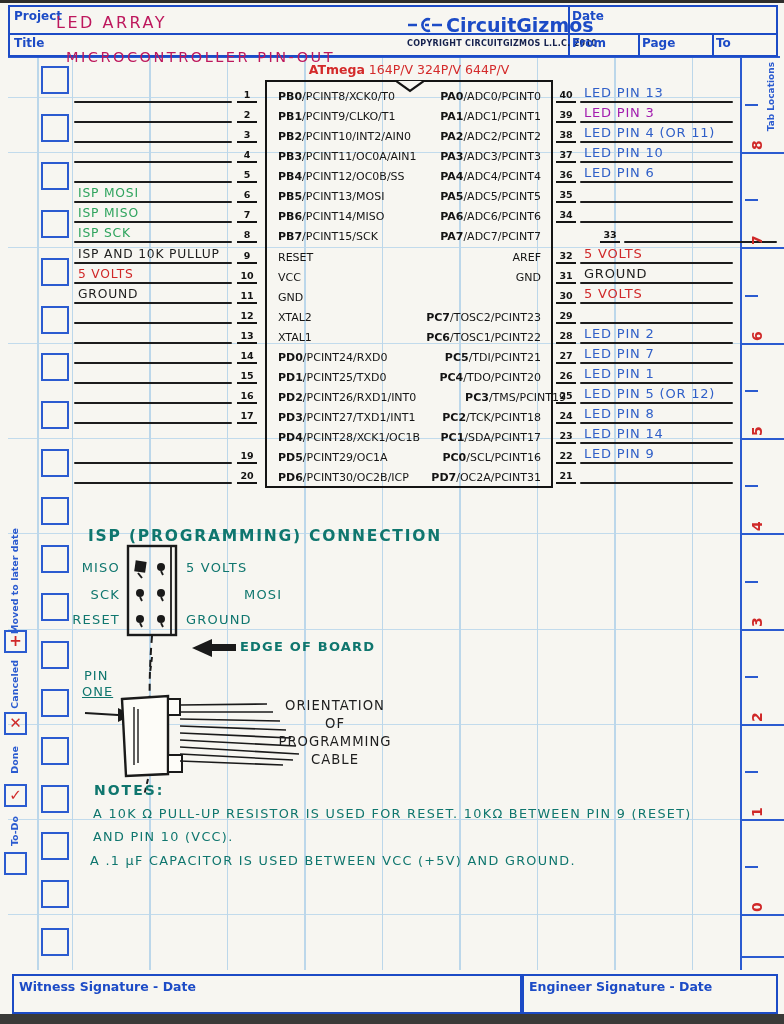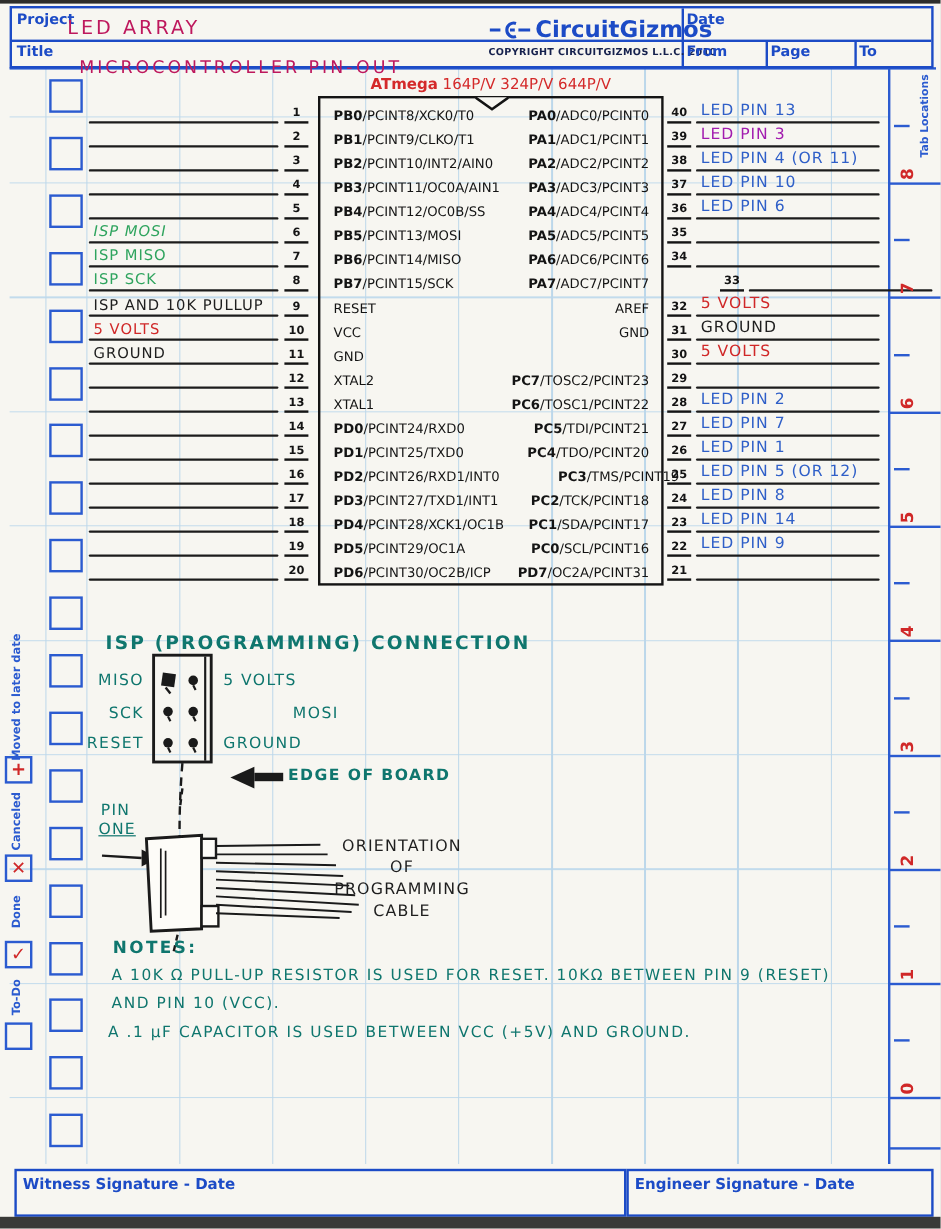--- a/index.html
+++ b/index.html
@@ -245,21 +245,21 @@
       <span class="ann-num">4</span>
       <span class="ann-line"></span>
     </div>
     <div class="ann left" style="top: 165.28px;">
       <span class="ann-num">5</span>
       <span class="ann-line"></span>
     </div>
     <div class="ann left" style="top: 185.35px;">
       <span class="ann-num">6</span>
       <span class="ann-line"></span>
-      <span class="ann-note hand" style="color: rgb(47, 164, 94); font-style: italic;">ISP MOSI</span>
+      <span class="ann-note hand" style="color: rgb(47, 164, 94);">ISP MOSI</span>
     </div>
     <div class="ann left" style="top: 205.42px;">
       <span class="ann-num">7</span>
       <span class="ann-line"></span>
       <span class="ann-note hand" style="color: rgb(47, 164, 94);">ISP MISO</span>
     </div>
     <div class="ann left" style="top: 225.49px;">
       <span class="ann-num">8</span>
       <span class="ann-line"></span>
       <span class="ann-note hand" style="color: rgb(47, 164, 94);">ISP SCK</span>
@@ -294,24 +294,20 @@
     <div class="ann left" style="top: 365.98px;">
       <span class="ann-num">15</span>
       <span class="ann-line"></span>
     </div>
     <div class="ann left" style="top: 386.05px;">
       <span class="ann-num">16</span>
       <span class="ann-line"></span>
     </div>
     <div class="ann left" style="top: 406.12px;">
       <span class="ann-num">17</span>
-      <span class="ann-line"></span>
-    </div>
-    <div class="ann left" style="top: 426.19px;">
-      <span class="ann-num">18</span>
       <span class="ann-line"></span>
     </div>
     <div class="ann left" style="top: 446.26px;">
       <span class="ann-num">19</span>
       <span class="ann-line"></span>
     </div>
     <div class="ann left" style="top: 466.33px;">
       <span class="ann-num">20</span>
       <span class="ann-line"></span>
     </div>

